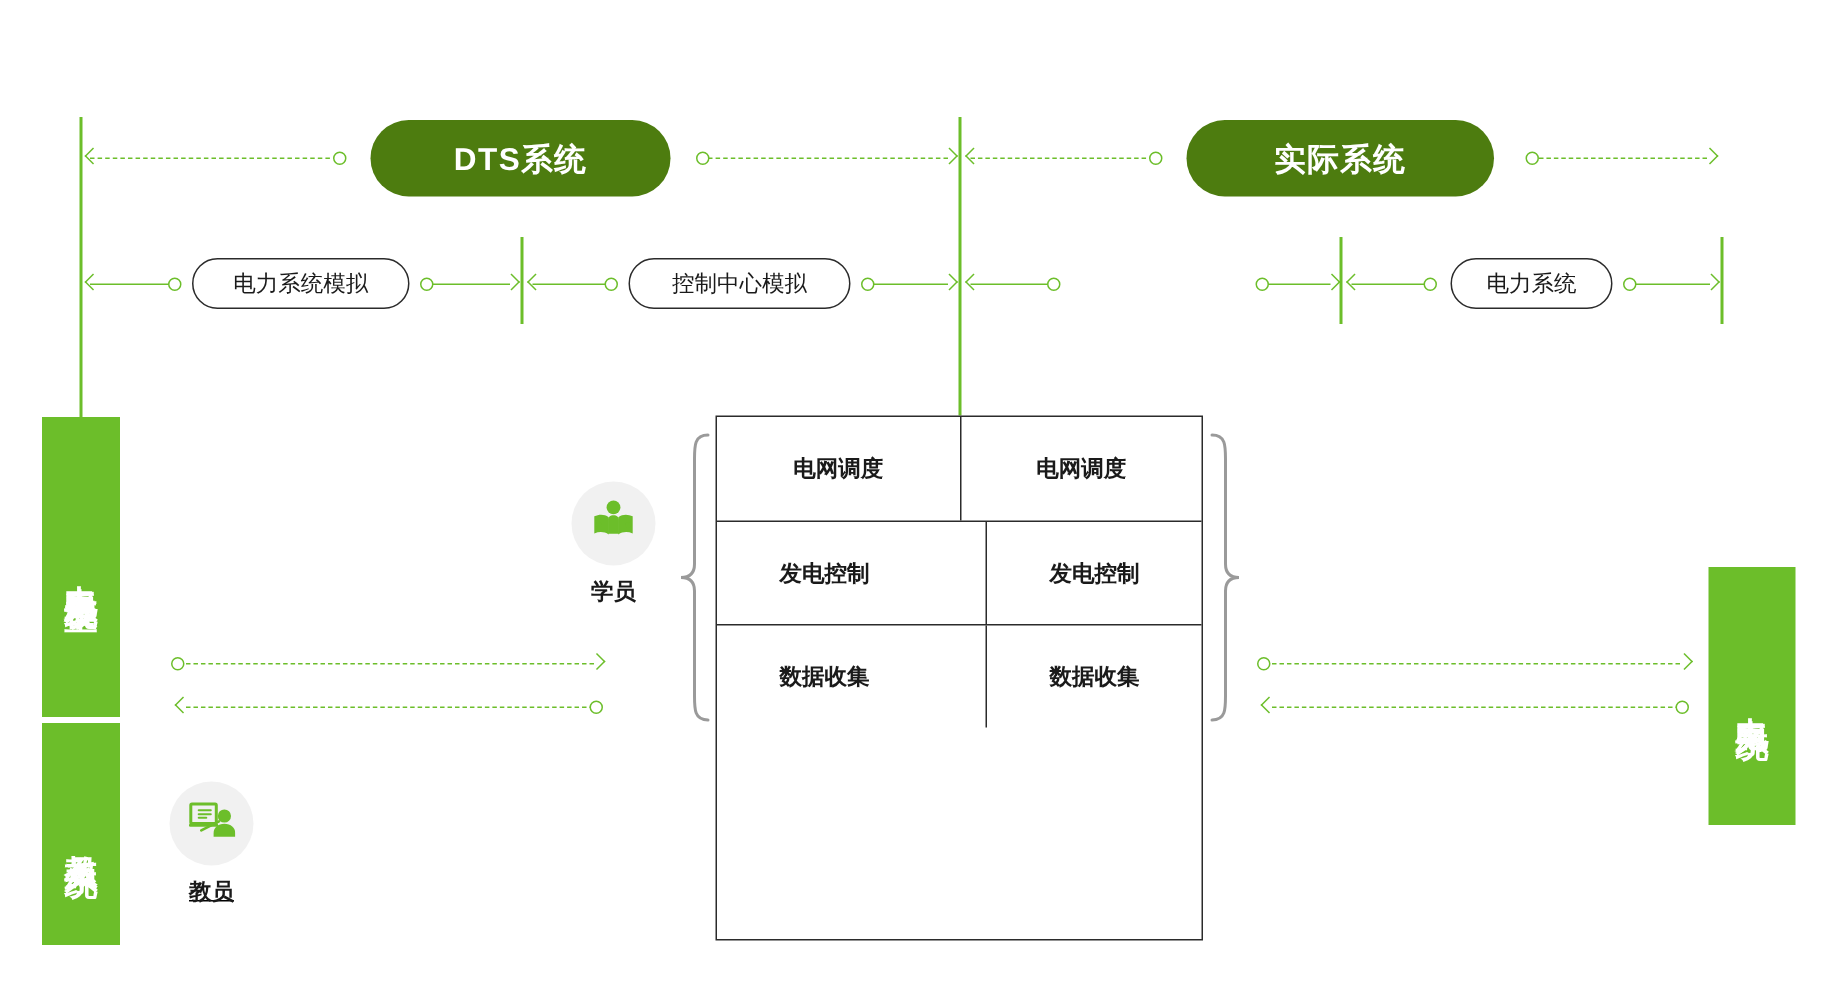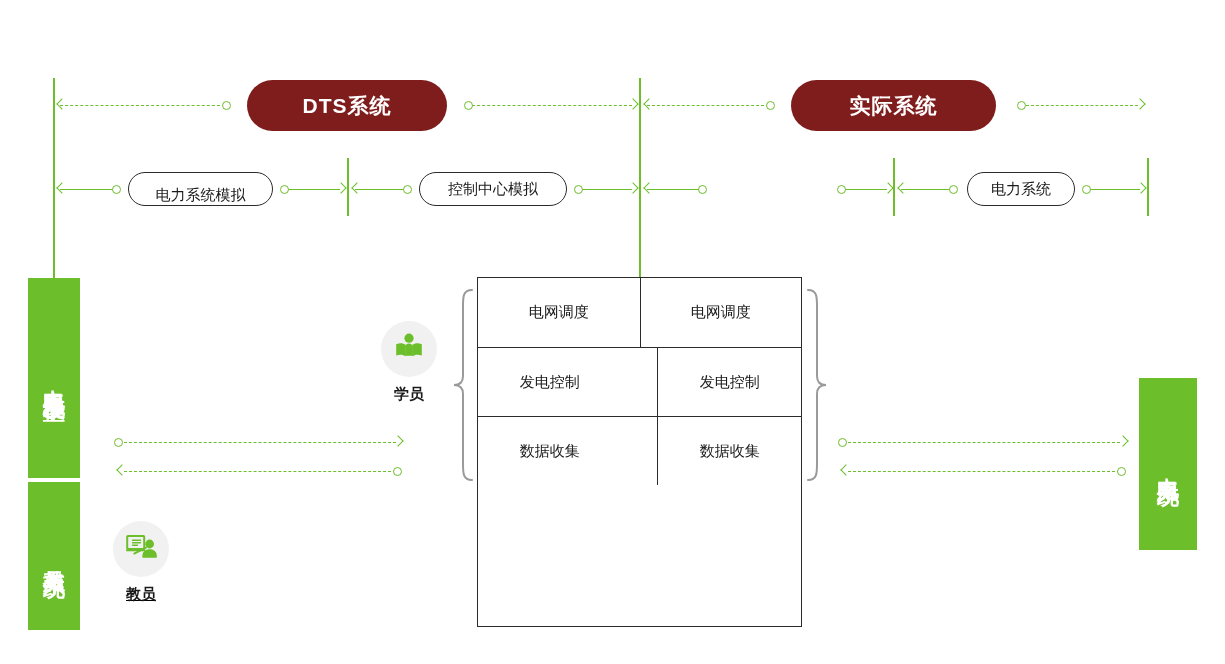--- a/index.html
+++ b/index.html
@@ -9,21 +9,21 @@
     width:1225px; height:664px;
     background:#ffffff;
     font-family:"Liberation Sans","DejaVu Sans",sans-serif;
     overflow:hidden;
   }
   #stage { position:relative; width:1225px; height:664px; }
 
   
   .pill-major {
     position:absolute;
-    background:#7f1d1d;
+    background:#4d7c0f;
     border-radius:26px;
     color:#ffffff;
     font-size:21px;
     font-weight:bold;
     letter-spacing:1px;
     display:flex; align-items:center; justify-content:center;
     white-space:nowrap;
   }
 
   
@@ -78,21 +78,21 @@
   }
 
   
   #table-wrap {
     position:absolute;
     left:477px; top:277px; width:325px; height:350px;
     border:1.4px solid #2b2b2b;
     background:#ffffff;
   }
   .trow { display:flex; width:100%; }
-  .trow.split { height:69px; }
+  .trow.split { height:69px;font-weight:bold; }
   .trow.wide  { height:71px; }
   .trow + .trow { border-top:1.4px solid #2b2b2b;gap:36px; }
   .tcell {
     flex:1 1 50%;
     display:flex; align-items:center; justify-content:center;
     font-size:15px; color:#1a1a1a; white-space:nowrap;
   }
   .tcell + .tcell { border-left:1.4px solid #2b2b2b; }
   .tcell.full { flex:1 1 100%; font-size:20px; letter-spacing:3px; }
 
@@ -140,21 +140,21 @@
   <div class="arrow right" style="left:629px; top:100px;"></div>
 
   <div class="hline dashed" style="left:647px; top:105px; width:122px;"></div>
   <div class="arrow left" style="left:642px; top:100px;"></div>
   <div class="ring" style="left:766px; top:101px;"></div>
 
   <div class="hline dashed" style="left:1026px; top:105px; width:112px;"></div>
   <div class="ring" style="left:1017px; top:101px;"></div>
   <div class="arrow right" style="left:1136px; top:100px;"></div>
 
-  <div class="pill-minor" style="left:128px; top:172px; width:145px; height:34px;align-items:flex-end;">
+  <div class="pill-minor" style="left:128px; top:172px; width:145px; height:34px;">
     <span>电力系统模拟</span>
   </div>
   <div class="pill-minor" style="left:419px; top:172px; width:148px; height:34px;">
     <span>控制中心模拟</span>
   </div>
   <div class="pill-minor" style="left:967px; top:172px; width:108px; height:34px;">
     <span>电力系统</span>
   </div>
 
   <div class="hline" style="left:60px; top:189px; width:53px;"></div>

